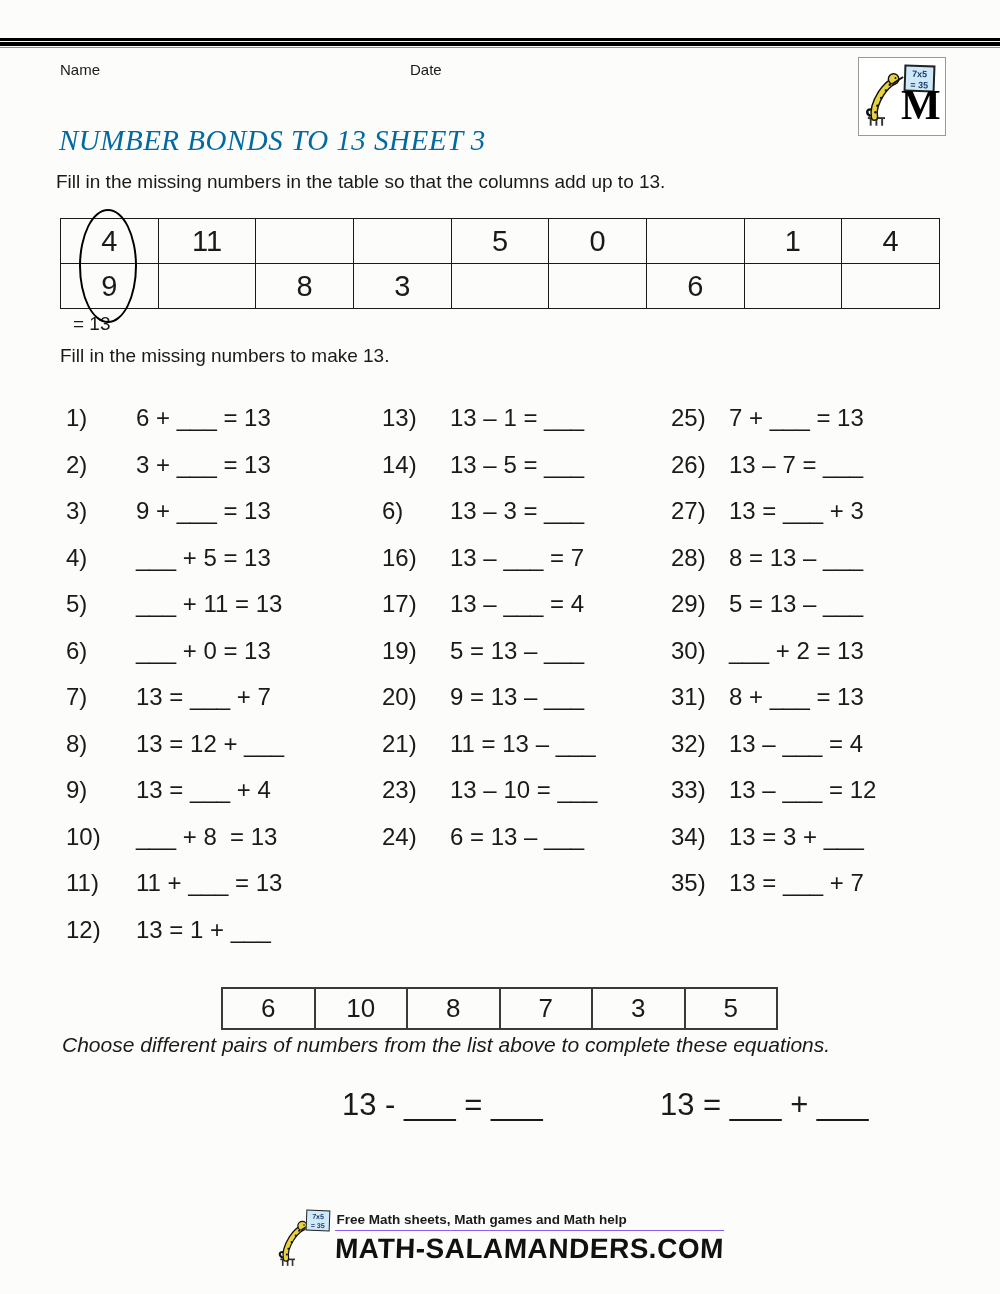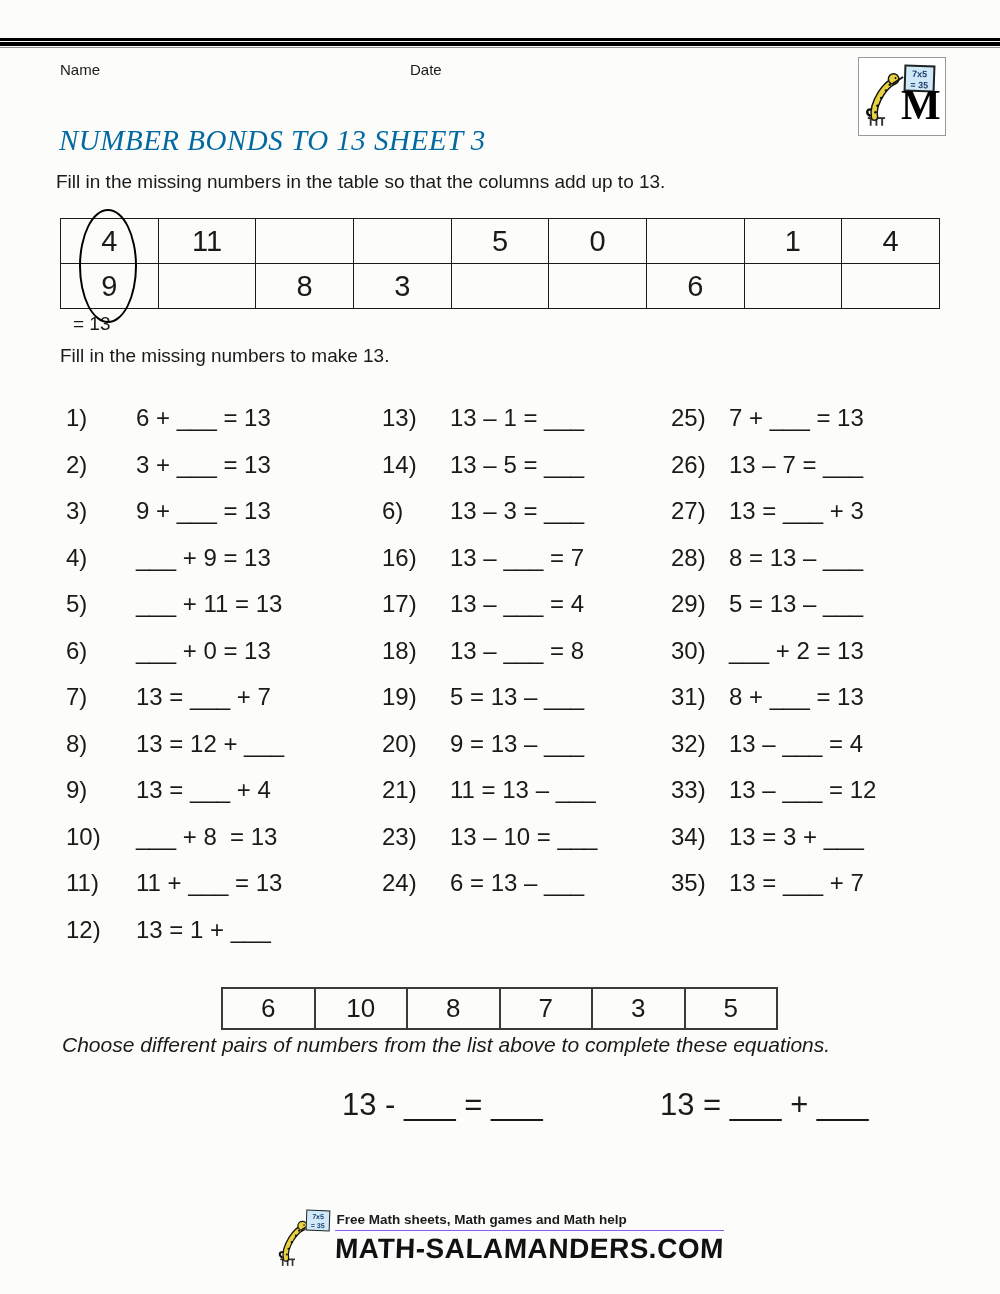--- a/index.html
+++ b/index.html
@@ -154,38 +154,37 @@
     </table>
   <div class="circle-ellipse"></div>
   <div class="sum-label">= 13</div>
 
   <div class="instr2">Fill in the missing numbers to make 13.</div>
 
   <div class="eq-col eq-col1">
     <div class="eq-row"><span class="eq-num">1)</span><span class="eq-text">6 + ___ = 13</span></div>
     <div class="eq-row"><span class="eq-num">2)</span><span class="eq-text">3 + ___ = 13</span></div>
     <div class="eq-row"><span class="eq-num">3)</span><span class="eq-text">9 + ___ = 13</span></div>
-    <div class="eq-row"><span class="eq-num">4)</span><span class="eq-text">___ + 9 = 13</span></div>
+    <div class="eq-row"><span class="eq-num">4)</span><span class="eq-text">___ + 5 = 13</span></div>
     <div class="eq-row"><span class="eq-num">5)</span><span class="eq-text">___ + 11 = 13</span></div>
     <div class="eq-row"><span class="eq-num">6)</span><span class="eq-text">___ + 0 = 13</span></div>
     <div class="eq-row"><span class="eq-num">7)</span><span class="eq-text">13 = ___ + 7</span></div>
     <div class="eq-row"><span class="eq-num">8)</span><span class="eq-text">13 = 12 + ___</span></div>
     <div class="eq-row"><span class="eq-num">9)</span><span class="eq-text">13 = ___ + 4</span></div>
     <div class="eq-row"><span class="eq-num">10)</span><span class="eq-text">___ + 8  = 13</span></div>
     <div class="eq-row"><span class="eq-num">11)</span><span class="eq-text">11 + ___ = 13</span></div>
     <div class="eq-row"><span class="eq-num">12)</span><span class="eq-text">13 = 1 + ___</span></div>
   </div>
 
   <div class="eq-col eq-col2">
     <div class="eq-row"><span class="eq-num">13)</span><span class="eq-text">13 – 1 = ___</span></div>
     <div class="eq-row"><span class="eq-num">14)</span><span class="eq-text">13 – 5 = ___</span></div>
     <div class="eq-row"><span class="eq-num">6)</span><span class="eq-text">13 – 3 = ___</span></div>
     <div class="eq-row"><span class="eq-num">16)</span><span class="eq-text">13 – ___ = 7</span></div>
     <div class="eq-row"><span class="eq-num">17)</span><span class="eq-text">13 – ___ = 4</span></div>
-    <div class="eq-row"><span class="eq-num">18)</span><span class="eq-text">13 – ___ = 8</span></div>
     <div class="eq-row"><span class="eq-num">19)</span><span class="eq-text">5 = 13 – ___</span></div>
     <div class="eq-row"><span class="eq-num">20)</span><span class="eq-text">9 = 13 – ___</span></div>
     <div class="eq-row"><span class="eq-num">21)</span><span class="eq-text">11 = 13 – ___</span></div>
     <div class="eq-row"><span class="eq-num">23)</span><span class="eq-text">13 – 10 = ___</span></div>
     <div class="eq-row"><span class="eq-num">24)</span><span class="eq-text">6 = 13 – ___</span></div>
   </div>
 
   <div class="eq-col eq-col3">
     <div class="eq-row"><span class="eq-num">25)</span><span class="eq-text">7 + ___ = 13</span></div>
     <div class="eq-row"><span class="eq-num">26)</span><span class="eq-text">13 – 7 = ___</span></div>

